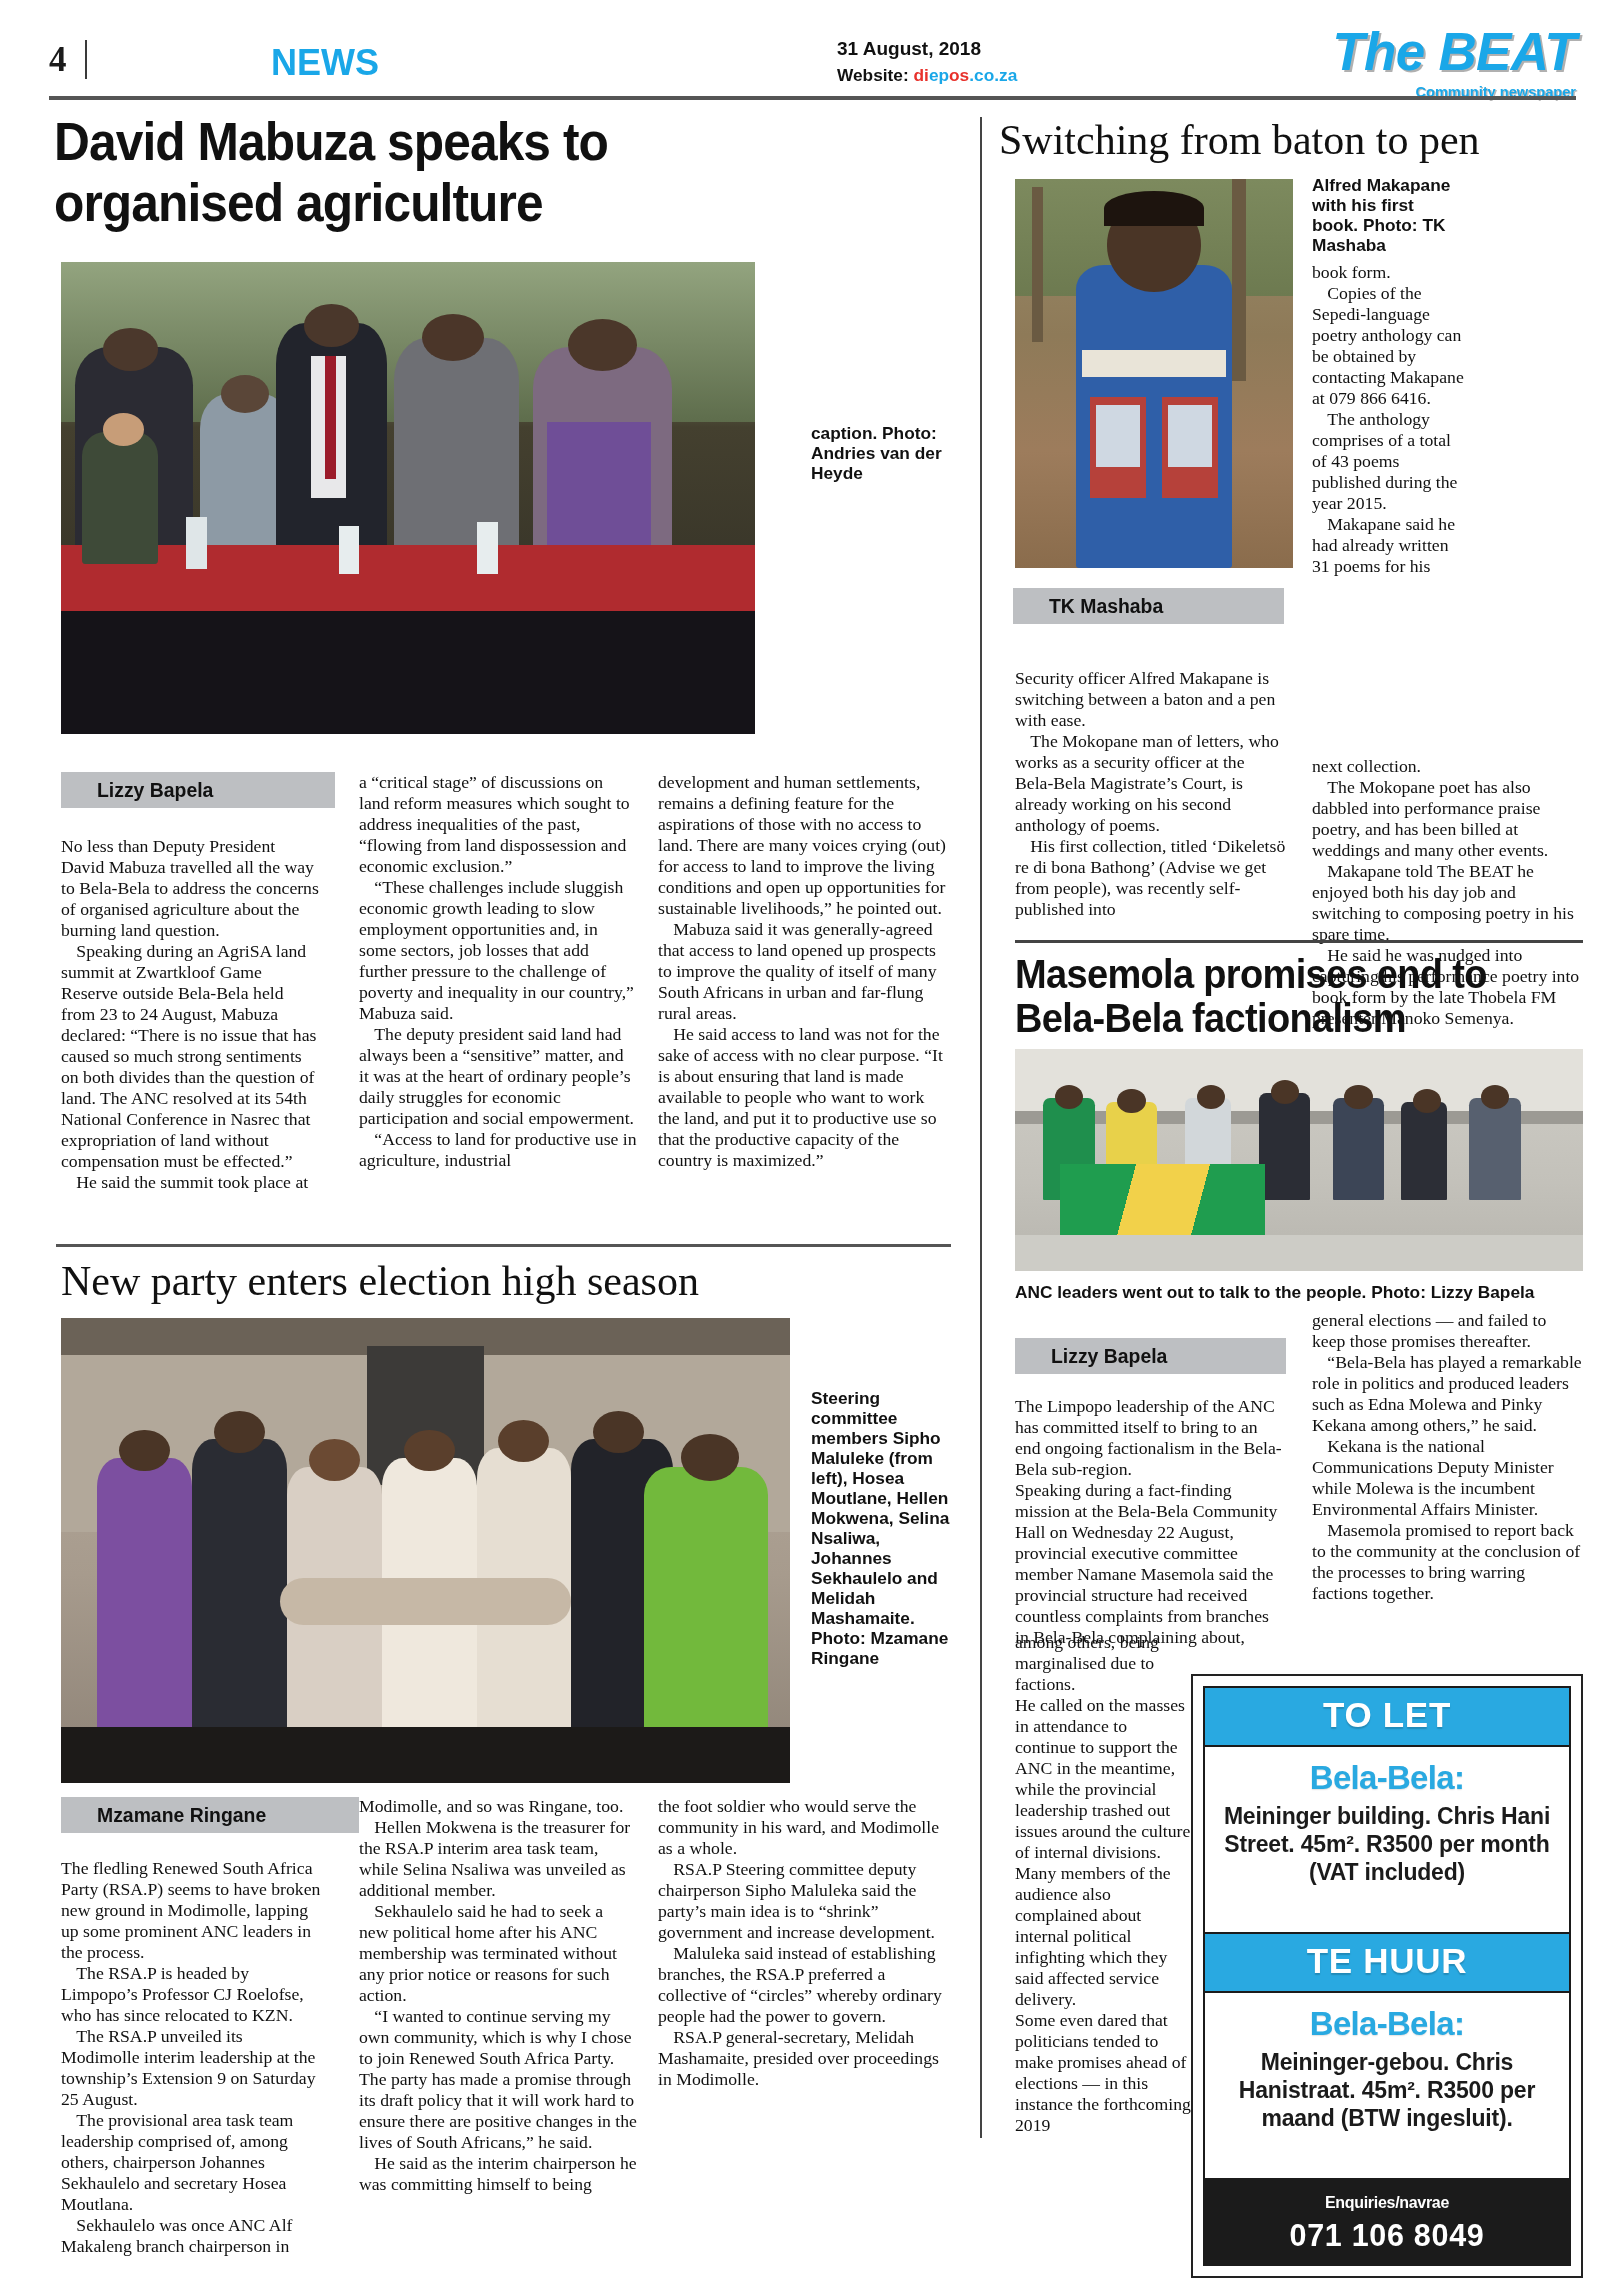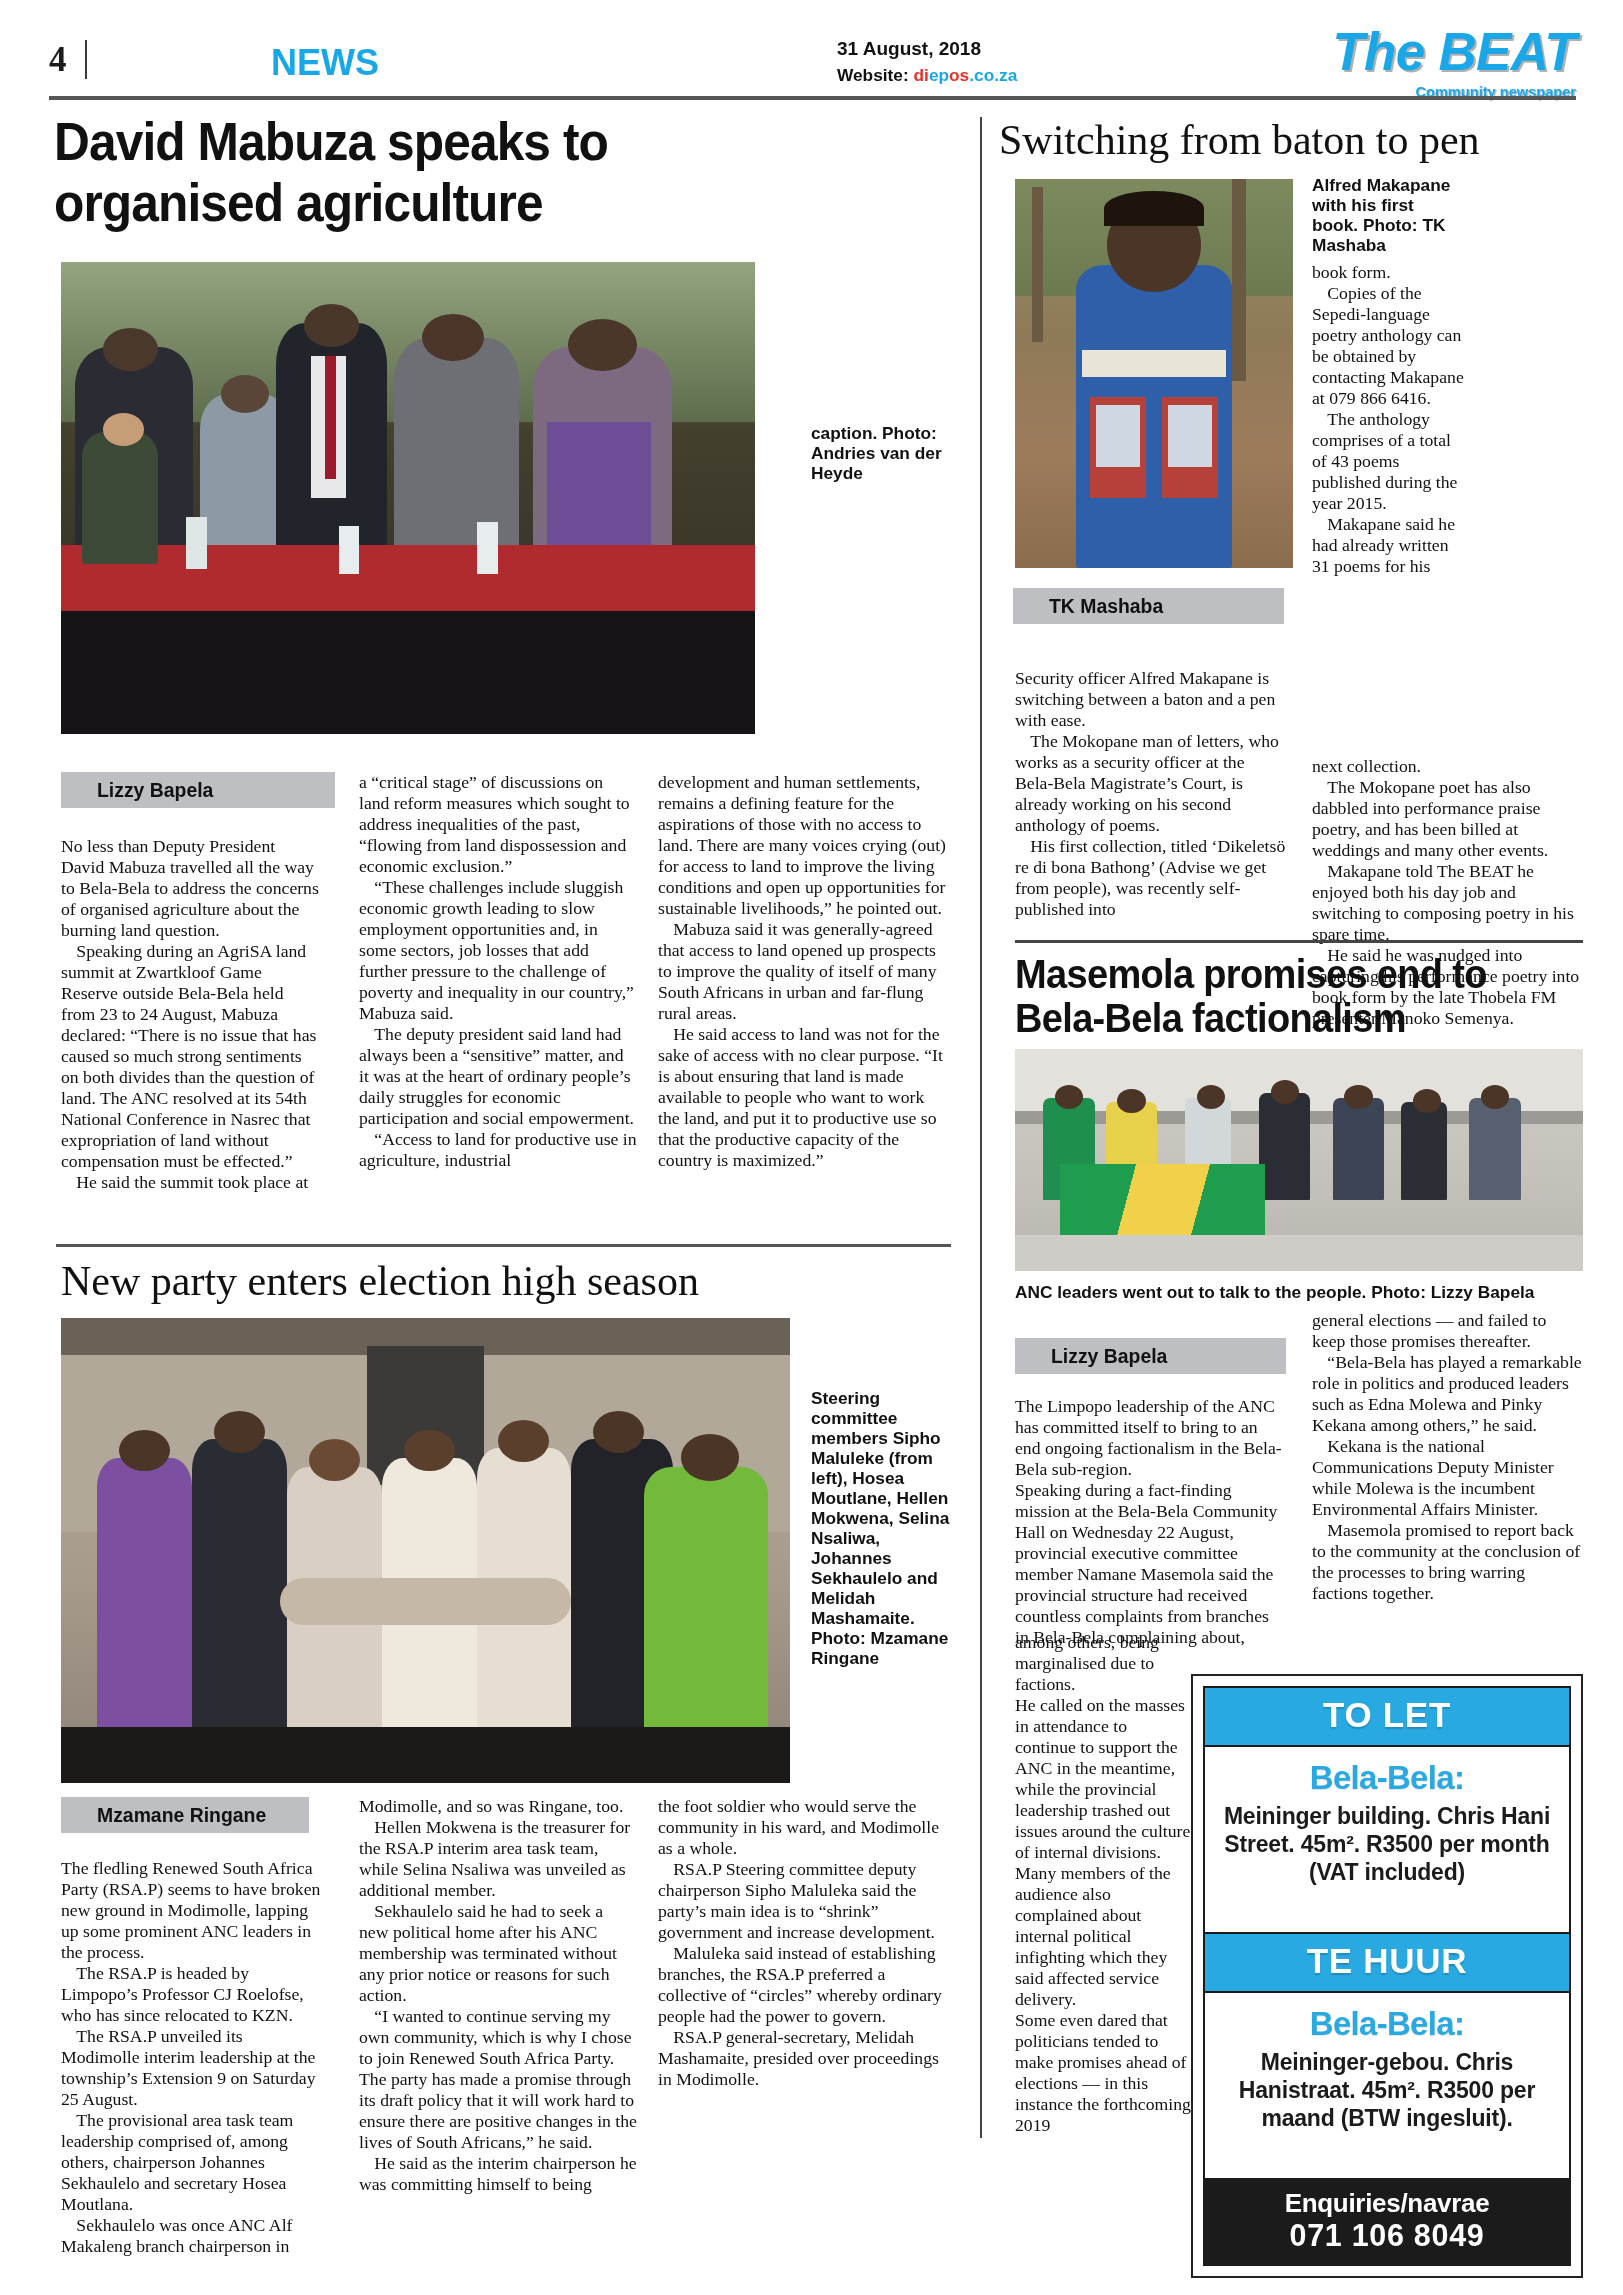--- a/index.html
+++ b/index.html
@@ -184,21 +184,21 @@
     width: 888px;
     font-family: "Liberation Serif", serif;
     font-size: 42px; line-height: 49px; color: #111;
   }
   .a4-photo {
     position: absolute; left: 61px; top: 1318px;
     width: 729px; height: 465px;
     overflow: hidden;
   }
   .a4-caption { position: absolute; left: 811px; top: 1388px; width: 146px; }
-  .a4-byline { position: absolute; left: 61px; top: 1797px; width: 248px; }
+  .a4-byline { position: absolute; left: 61px; top: 1797px; width: 298px; }
   .a4-c1 { position: absolute; left: 61px; top: 1858px; width: 260px; }
   .a4-c2 { position: absolute; left: 359px; top: 1796px; width: 278px; }
   .a4-c3 { position: absolute; left: 658px; top: 1796px; width: 288px; }
 
   
   .ad-box {
     position: absolute; left: 1191px; top: 1674px;
     width: 392px; height: 604px;
     background: #fff;
     border: 2.1px solid #222;
@@ -229,21 +229,21 @@
     font-weight: 700; font-size: 23px; line-height: 28px;
     color: #1b1b1b; letter-spacing: -0.2px;
   }
   .ad-footer {
     background: #1b1b1b; color: #fff;
     font-family: "Liberation Sans", sans-serif;
     font-weight: 700; text-align: center;
     padding: 8.3px 0 11px;
     border-top: 2.8px solid #1b1b1b;
   }
-  .ad-footer .f1 { font-size: 26px; line-height: 30.5px; letter-spacing: -0.3px; }
+  .ad-footer .f1 { font-size: 16px; line-height: 30.5px; letter-spacing: -0.3px; }
   .ad-footer .f2 { font-size: 30.5px; line-height: 35px; letter-spacing: 0.7px; }
 
   
   .ph { position: relative; width: 100%; height: 100%; }
   .head-d { position: absolute; border-radius: 50%; }
 </style>
 </head>
 <body>
 
 <div class="page">

